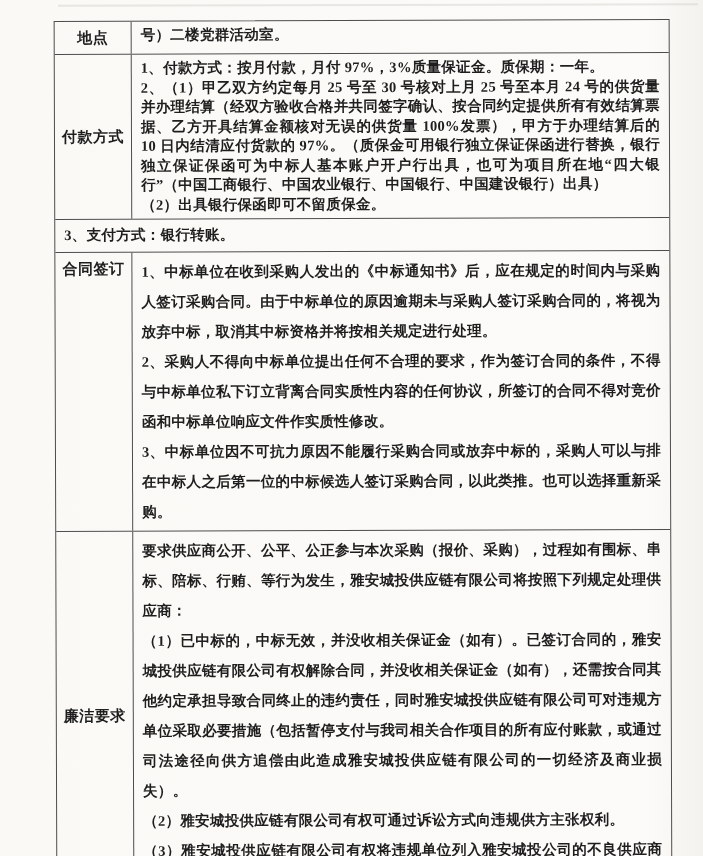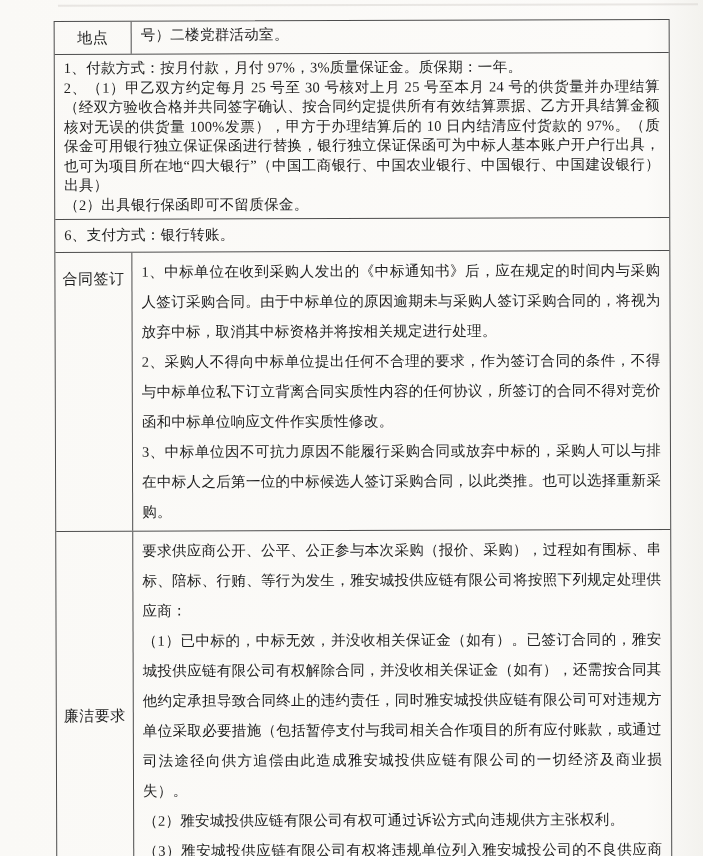--- a/index.html
+++ b/index.html
@@ -10,20 +10,21 @@
     overflow: hidden;
     background: #fbfaf7;
     font-family: "Liberation Serif", "DejaVu Serif", serif;
     color: #1e1e1e;
   }
   .page {
     position: relative;
     width: 703px;
     height: 856px;
     background: linear-gradient(90deg, #faf9f6 0%, #fcfbf9 92%, #f3f2ee 100%);
+    font-weight: bold;
   }
   .scan-artifact-top {
     position: absolute;
     left: 58px;
     top: 4px;
     width: 640px;
     height: 2px;
     background: #d8d6d1;
     opacity: .55;
     transform: rotate(-0.15deg);
@@ -51,21 +52,21 @@
     border-right: 1px solid #4d4d4d;
     box-sizing: border-box;
     display: flex;
     align-items: center;
     justify-content: center;
     font-size: 15px;
     letter-spacing: 0.5px;
     text-align: center;
     padding: 2px 4px;
   }
-  .label-top { align-items: flex-start; padding-top: 17px; }
+  .label-top { align-items: flex-start; padding-top: 7px; }
   .content-cell {
     flex: 1;
     box-sizing: border-box;
     padding: 4px 9px 4px 9px;
     font-size: 14.5px;
     text-align: justify;
     letter-spacing: 0.3px;
   }
   .tight .content-cell p { line-height: 19.5px; }
   .loose .content-cell p { line-height: 30px; }
@@ -86,30 +87,31 @@
   <div class="doc-table">
 
     <div class="row tight r1">
       <div class="label-cell">地点</div>
       <div class="content-cell">
         <p>号）二楼党群活动室。</p>
       </div>
     </div>
 
     <div class="row tight r2">
+      <div class="label-cell">付款方式</div>
       <div class="content-cell">
         <p>1、付款方式：按月付款，月付 97%，3%质量保证金。质保期：一年。</p>
         <p>2、（1）甲乙双方约定每月 25 号至 30 号核对上月 25 号至本月 24 号的供货量并办理结算（经双方验收合格并共同签字确认、按合同约定提供所有有效结算票据、乙方开具结算金额核对无误的供货量 100%发票），甲方于办理结算后的 10 日内结清应付货款的 97%。（质保金可用银行独立保证保函进行替换，银行独立保证保函可为中标人基本账户开户行出具，也可为项目所在地“四大银行”（中国工商银行、中国农业银行、中国银行、中国建设银行）出具）</p>
         <p>（2）出具银行保函即可不留质保金。</p>
       </div>
     </div>
 
     <div class="row tight r3">
       <div class="content-cell">
-        <p>6、支付方式：银行转账。</p>
+        <p>3、支付方式：银行转账。</p>
       </div>
     </div>
 
     <div class="row loose r4">
       <div class="label-cell label-top">合同签订</div>
       <div class="content-cell">
         <p>1、中标单位在收到采购人发出的《中标通知书》后，应在规定的时间内与采购人签订采购合同。由于中标单位的原因逾期未与采购人签订采购合同的，将视为放弃中标，取消其中标资格并将按相关规定进行处理。</p>
         <p>2、采购人不得向中标单位提出任何不合理的要求，作为签订合同的条件，不得与中标单位私下订立背离合同实质性内容的任何协议，所签订的合同不得对竞价函和中标单位响应文件作实质性修改。</p>
         <p>3、中标单位因不可抗力原因不能履行采购合同或放弃中标的，采购人可以与排在中标人之后第一位的中标候选人签订采购合同，以此类推。也可以选择重新采购。</p>
       </div>

